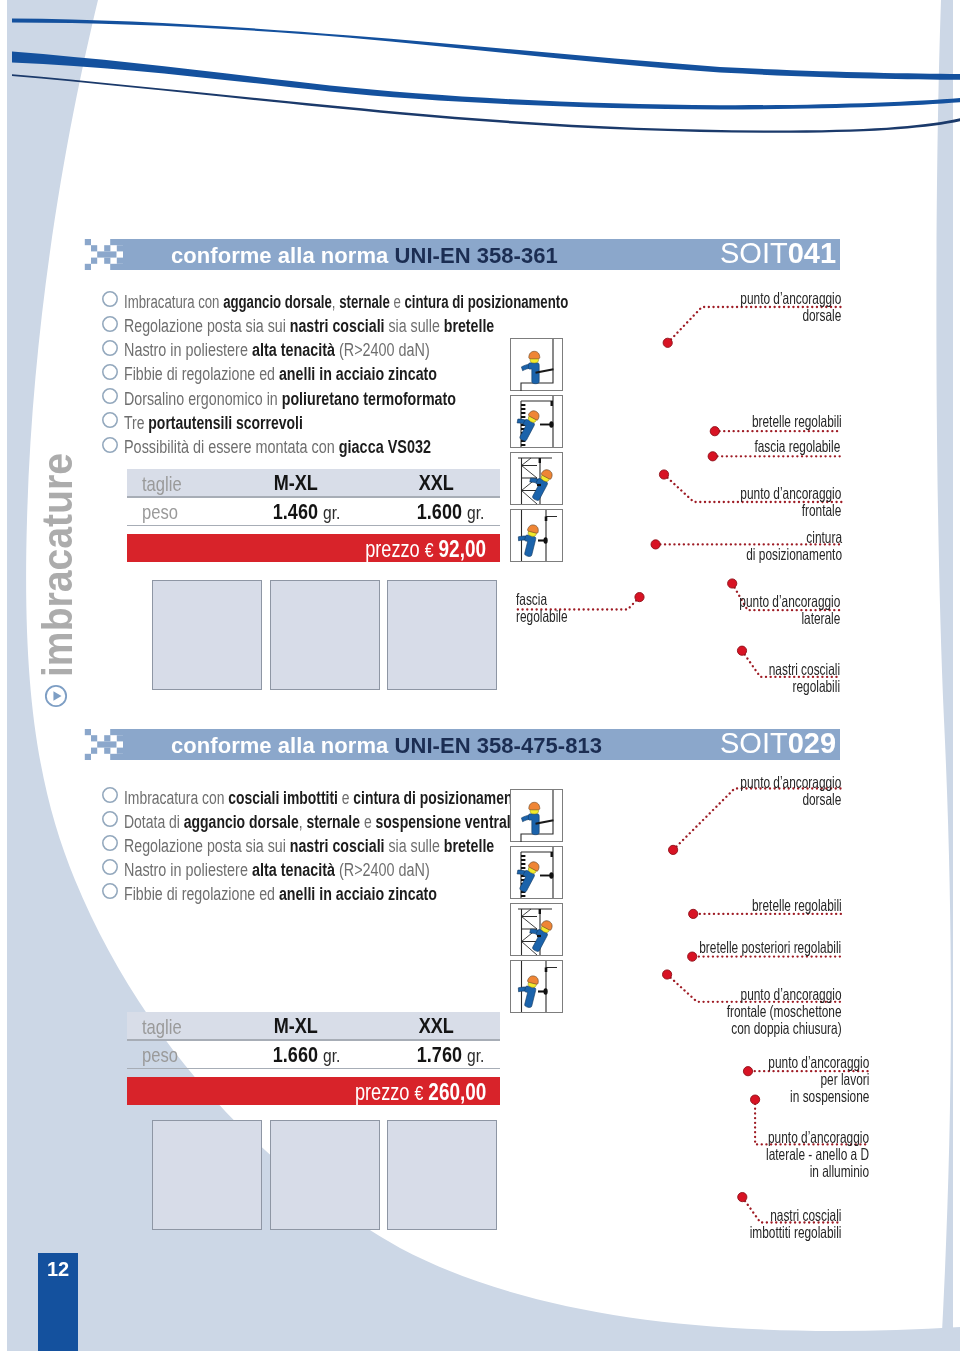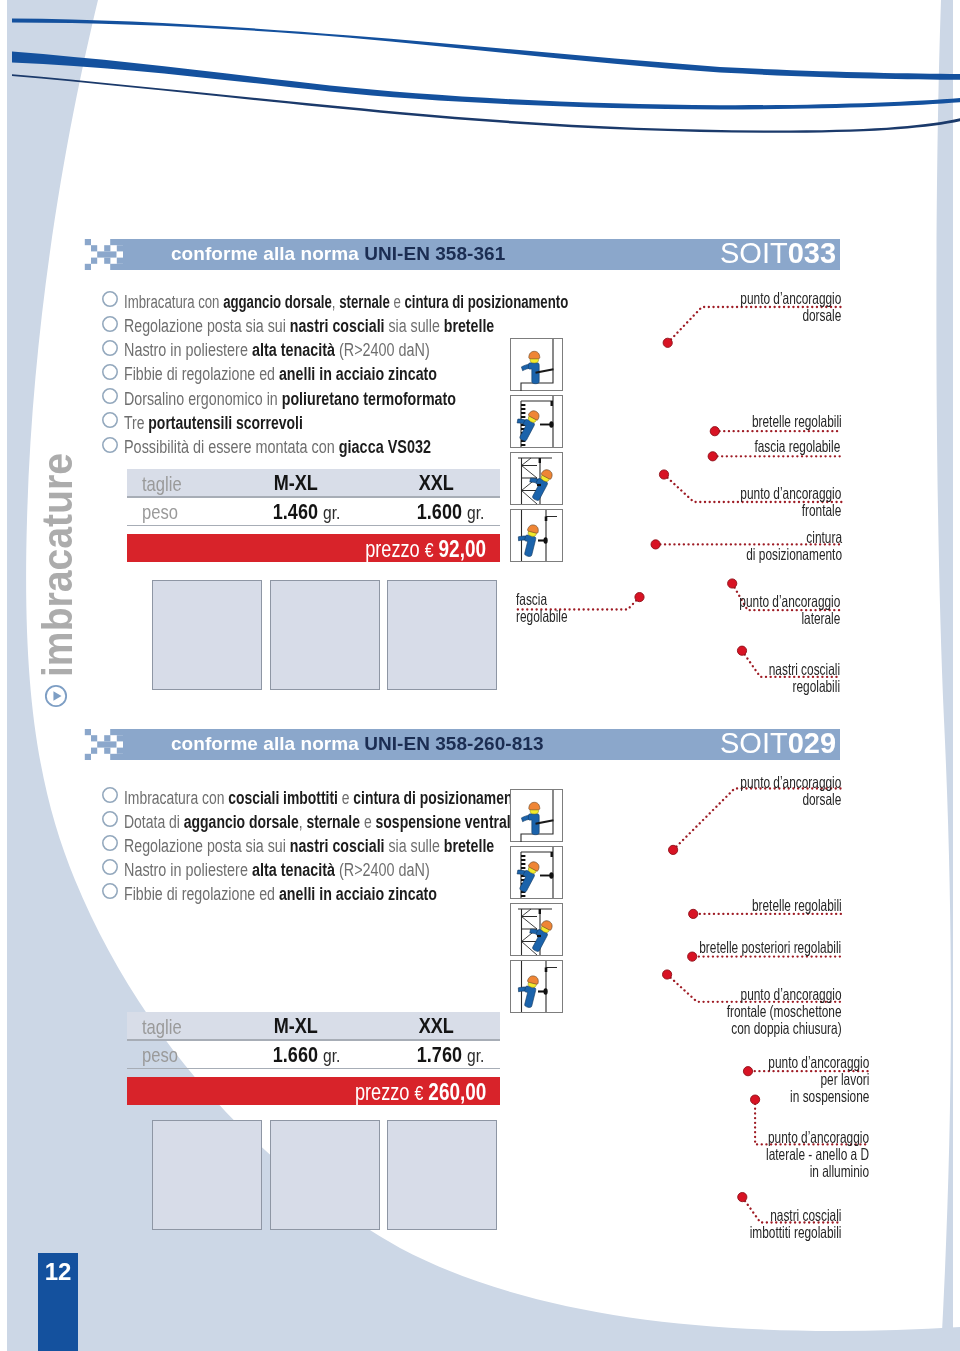--- a/index.html
+++ b/index.html
@@ -12,21 +12,21 @@
   .sidetab{position:absolute;left:36px;top:677px;
     transform:rotate(-90deg) scaleX(0.91);transform-origin:left top;
     font-size:43px;font-weight:bold;color:#acacac;line-height:43px;
     white-space:nowrap;}
   .sideicon{position:absolute;left:44px;top:684px;width:24px;height:24px;}
 
   
   .hdr{position:absolute;left:0;height:31px;width:960px;}
   .hdrbar{position:absolute;left:123px;top:0;height:31px;width:717px;background:#8ba7cb;}
   .hdrpix{position:absolute;left:84px;top:0;width:40px;height:31px;}
-  .hdrtxt{position:absolute;left:171px;top:4px;font-size:19px;font-weight:bold;color:#ffffff;letter-spacing:0.05px;white-space:nowrap;}
+  .hdrtxt{position:absolute;left:171px;top:4px;font-size:22px;font-weight:bold;color:#ffffff;letter-spacing:0.05px;white-space:nowrap;}
   .hdrtxt .code{color:#1b2d52;}
   .hdrcode{position:absolute;left:720px;top:0px;font-size:29px;color:#ffffff;letter-spacing:0px;font-weight:400;line-height:29px;}
   .hdrcode .sfx{font-weight:bold;}
 
   
   .bul{position:absolute;font-size:18px;color:#6e6e6e;white-space:nowrap;
        transform-origin:left top;line-height:18px;}
   .bul b{color:#1c1c1c;font-weight:bold;}
   .ring{position:absolute;width:16px;height:16px;}
 
@@ -59,21 +59,21 @@
 
   
   .co{position:absolute;font-size:16.5px;color:#262626;line-height:17px;white-space:nowrap;
       transform:scaleX(0.72);}
   .co.r{transform-origin:right top;text-align:right;}
   .co.l{transform-origin:left top;text-align:left;}
   .colayer{position:absolute;left:0;top:0;width:960px;height:1351px;pointer-events:none;}
 
   
   .pnum{position:absolute;left:38px;top:1253px;width:40px;height:98px;background:#14519e;}
-  .pnumtxt{position:absolute;left:38px;top:1258px;width:40px;text-align:center;color:#fff;font-size:24px;font-weight:bold;}
+  .pnumtxt{position:absolute;left:38px;top:1258px;width:40px;text-align:center;color:#fff;font-size:20px;font-weight:bold;}
 </style>
 </head>
 <body>
 
 <svg class="bg" viewBox="0 0 960 1351">
   <rect x="0" y="0" width="960" height="1351" fill="#ffffff"></rect>
 
   <path d="M7,0 L98,0 C72,108 33,300 27,520 C22,690 38,790 75,880 C135,1025 245,1160 400,1248 C540,1322 740,1340 960,1327 L960,1351 L7,1351 Z" fill="#ccd7e6"></path>
 
   <path d="M941,0 L953,0 L953,1351 L941,1351 C952,1150 955,950 944,720 C935,520 934,200 941,0 Z" fill="#ccd7e6"></path>
@@ -106,42 +106,42 @@
         <rect x="13.2" y="12.4" width="19.3" height="6.2"></rect>
         <rect x="39.3" y="12.4" width="0.7" height="6.2"></rect>
         <rect x="7" y="18.6" width="6.2" height="6.2"></rect>
         <rect x="20.2" y="18.6" width="6.2" height="6.2"></rect>
         <rect x="32.8" y="18.6" width="7.2" height="6.2"></rect>
         <rect x="0.8" y="24.8" width="6.2" height="6.2"></rect>
         <rect x="26.2" y="24.8" width="13.8" height="6.2"></rect>
       </g>
     </svg>
     <div class="hdrtxt"><span>conforme alla norma </span><span class="code">UNI-EN 358-361</span></div>
-    <div class="hdrcode"><span>SOIT</span><span class="sfx">033</span></div>
+    <div class="hdrcode"><span>SOIT</span><span class="sfx">041</span></div>
   </div>
 
   <div class="hdr" style="top:729px">
     <div class="hdrbar"></div>
     <svg class="hdrpix" viewBox="0 0 40 31">
       <g fill="#8ba7cb">
         <rect x="0.8" y="0" width="6.2" height="6.2"></rect>
         <rect x="26.2" y="0" width="13.8" height="6.2"></rect>
         <rect x="7" y="6.2" width="6.2" height="6.2"></rect>
         <rect x="20.2" y="6.2" width="6.2" height="6.2"></rect>
         <rect x="32.8" y="6.2" width="7.2" height="6.2"></rect>
         <rect x="13.2" y="12.4" width="19.3" height="6.2"></rect>
         <rect x="39.3" y="12.4" width="0.7" height="6.2"></rect>
         <rect x="7" y="18.6" width="6.2" height="6.2"></rect>
         <rect x="20.2" y="18.6" width="6.2" height="6.2"></rect>
         <rect x="32.8" y="18.6" width="7.2" height="6.2"></rect>
         <rect x="0.8" y="24.8" width="6.2" height="6.2"></rect>
         <rect x="26.2" y="24.8" width="13.8" height="6.2"></rect>
       </g>
     </svg>
-    <div class="hdrtxt"><span>conforme alla norma </span><span class="code">UNI-EN 358-260-813</span></div>
+    <div class="hdrtxt"><span>conforme alla norma </span><span class="code">UNI-EN 358-475-813</span></div>
     <div class="hdrcode"><span>SOIT</span><span class="sfx">029</span></div>
   </div>
 
   <div id="bullets-1">
       <svg class="ring" style="left:102.3px;top:291.4px" viewBox="0 0 16 16">
         <circle cx="8" cy="8" r="7.2" fill="none" stroke="#93a8bd" stroke-width="1.55"></circle>
       </svg>
       <div class="bul" style="left: 123.5px; top: 292.7px; transform: scaleX(0.734);">Imbracatura con <b>aggancio dorsale</b>, <b>sternale</b> e <b>cintura di posizionamento</b></div>
       <svg class="ring" style="left:102.3px;top:315.59999999999997px" viewBox="0 0 16 16">
         <circle cx="8" cy="8" r="7.2" fill="none" stroke="#93a8bd" stroke-width="1.55"></circle>

